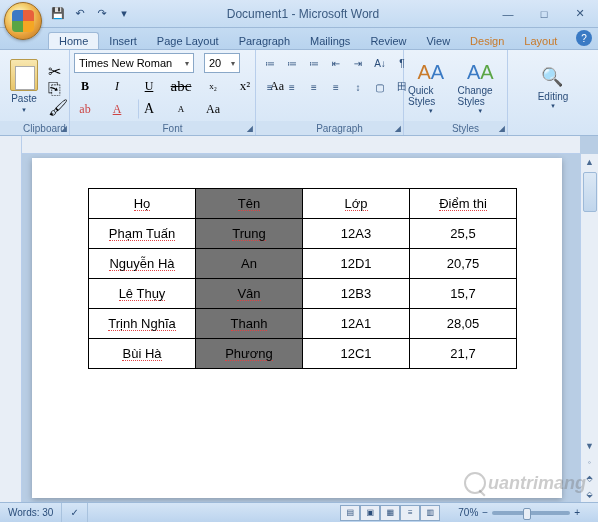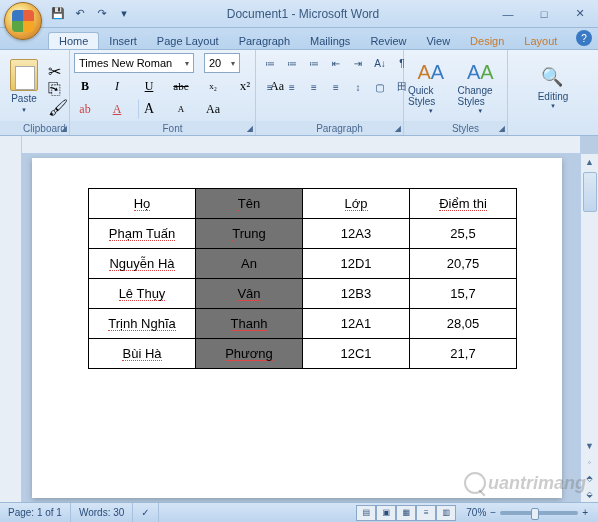--- a/index.html
+++ b/index.html
@@ -72,21 +72,21 @@
 .scrollbar-v .thumb { width:14px; flex:0 0 40px; background:linear-gradient(#dce8f5,#c0d5ec); border:1px solid #9db9d8; border-radius:2px; margin-top:2px; }
 .scrollbar-v .track { flex:1; }
 .sb-extra { height:16px; font-size:8px; color:#4a6a92; display:flex; align-items:center; justify-content:center; }
 
 
 .statusbar { position:absolute; left:0; right:0; bottom:0; height:20px; background:linear-gradient(to bottom,#d5e5f6,#bcd4ee); border-top:1px solid #9db9d8; display:flex; align-items:center; font-size:10px; color:#2a4d7a; }
 .statusbar .stat { padding:0 8px; border-right:1px solid #a8c2de; height:100%; display:flex; align-items:center; gap:4px;}
 .statusbar .spacer{flex:1;}
 .view-btns { display:flex; gap:0; }
 .view-btn { width:20px; height:16px; border:1px solid #8aa8c8; background:#e8eef6; font-size:8px; display:flex; align-items:center; justify-content:center;}
-.zoom { display:flex; align-items:center; gap:4px; padding:0 10px;}
+.zoom { display:flex; align-items:center; gap:4px; padding:0 18px;}
 .zoom-slider { width:78px; height:4px; background:#8aa8c8; position:relative; border-radius:2px; }
 .zoom-slider::after{content:"";position:absolute; left:40%; top:-3px; width:6px; height:10px; background:#e8eef6; border:1px solid #7a98b8; border-radius:2px;}
 
 
 .watermark { position:absolute; right:12px; bottom:28px; font-size:18px; color:rgba(110,110,110,0.35); font-weight:bold; font-style:italic; display:flex; align-items:center; gap:2px; z-index:30;}
 .watermark .q { width:22px; height:22px; border:2px solid rgba(110,110,110,0.35); border-radius:50%; position:relative; }
 .watermark .q::after{content:"";position:absolute;right:-2px;bottom:-2px;width:8px;height:2px;background:rgba(110,110,110,0.35);transform:rotate(45deg);}
 </style>
 </head>
 <body>
@@ -150,21 +150,21 @@
           </div>
         <div class="font-size">
             <span>20</span>
             <span class="arrow-down">▾</span>
           </div>
       </div>
       <div class="font-row">
         <div class="fmt-btn" style="font-weight:bold">B</div>
         <div class="fmt-btn" style="font-style:italic">I</div>
         <div class="fmt-btn" style="text-decoration:underline">U</div>
-        <div class="fmt-btn" style="text-decoration:line-through;font-size:11px">abc</div>
+        <div class="fmt-btn" style="text-decoration:line-through;font-size:15px">abc</div>
         <div class="fmt-btn" style="font-size:9px">x₂</div>
         <div class="fmt-btn" style="font-size:13px">x²</div>
         <div class="fmt-btn">Aa</div>
       </div>
       <div class="font-row">
         <div class="fmt-btn" style="color:#c44">ab</div>
         <div class="fmt-btn" style="color:#c44;text-decoration:underline">A</div>
         <div class="fmt-btn sep" style="font-size:14px">A</div>
         <div class="fmt-btn" style="font-size:9px">A</div>
         <div class="fmt-btn">Aa</div>
@@ -297,21 +297,20 @@
     </div>
   </div>
 </div>
 
 <div class="watermark">
   <div class="q"></div>
   <span>uantrimang</span>
 </div>
 
 <div class="statusbar">
-  <div class="stat">Page: 1 of 1</div>
   <div class="stat">Words: 30</div>
   <div class="stat">✓</div>
   <div class="spacer"></div>
   <div class="view-btns">
     <div class="view-btn">▤</div>
     <div class="view-btn">▣</div>
     <div class="view-btn">▦</div>
     <div class="view-btn">≡</div>
     <div class="view-btn">▥</div>
   </div>

